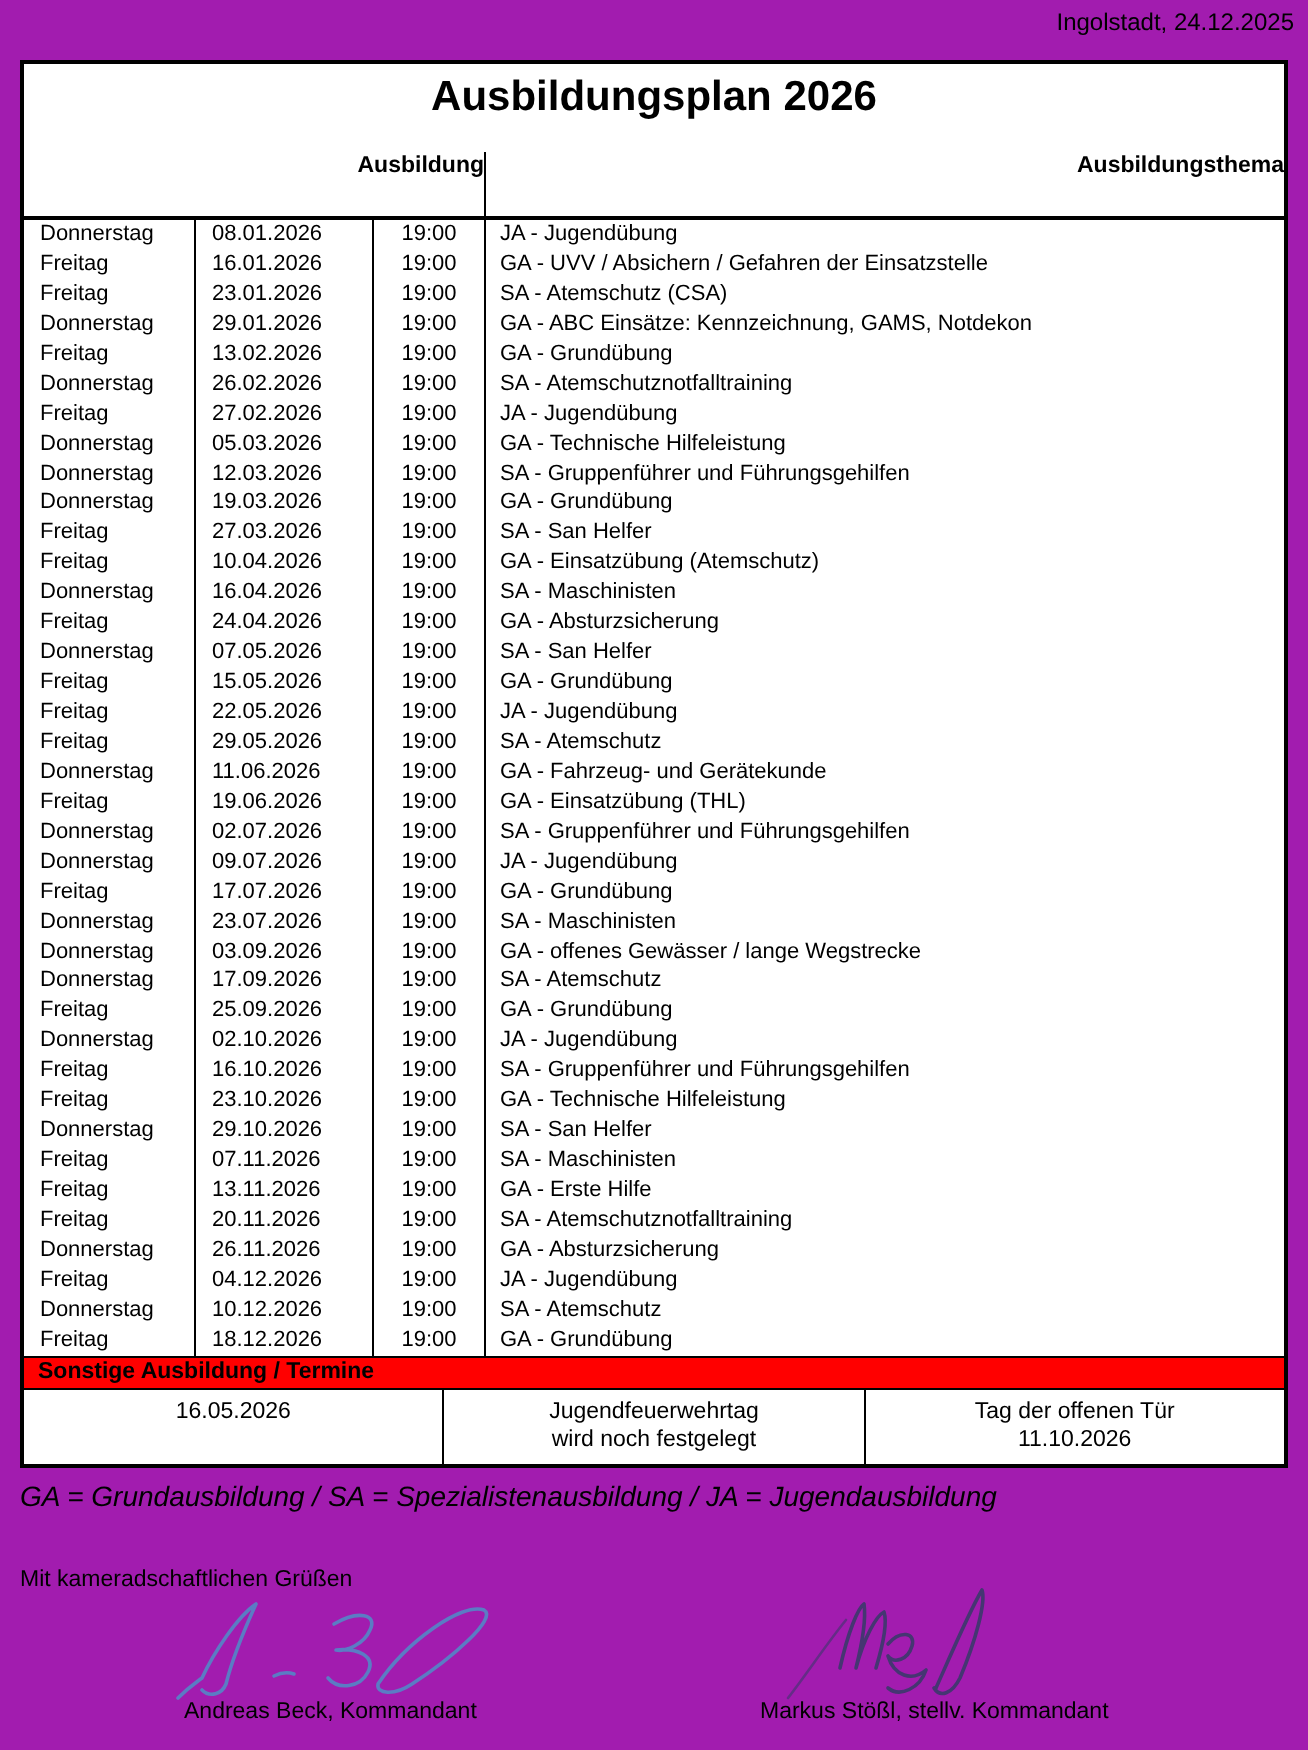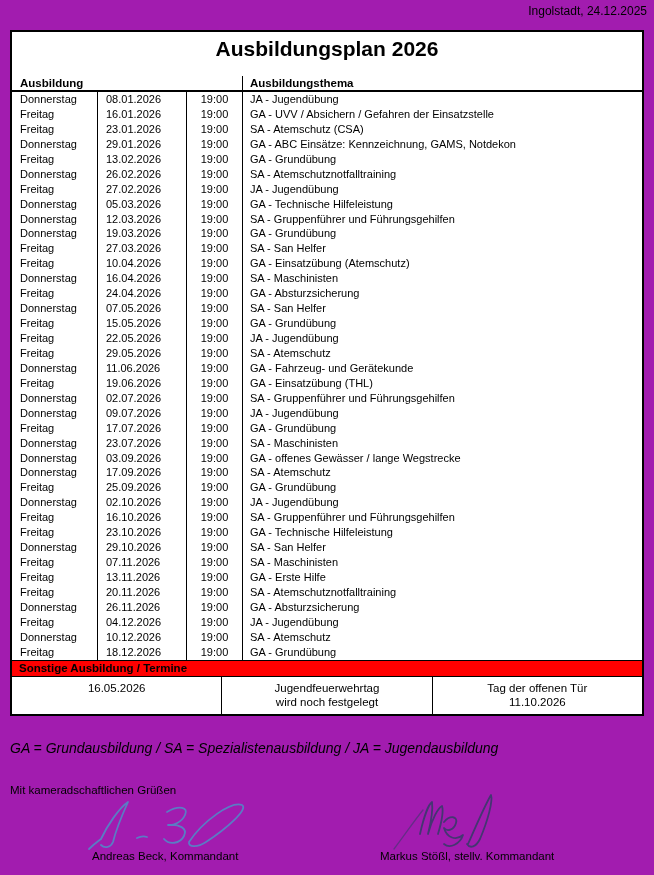--- a/index.html
+++ b/index.html
@@ -16,23 +16,23 @@
   }
   .title-block { text-align:center; padding:5px 0 2px 0; height:37px; }
   .title { font-size:21px; font-weight:bold; line-height:23px; }
   .subtitle { font-size:13px; font-weight:bold; line-height:15px; }
   .band {
     background:var(--band-bg,#ff0000);
     border-top:1px solid #000; border-bottom:1px solid #000;
     font-weight:bold; font-size:11.5px; line-height:15px; height:15px;
     padding-left:7px; box-sizing:content-box;
   }
-  .head-row { display:flex; font-weight:bold; font-size:11.5px; border-bottom:2px solid #000; }
+  .head-row { display:flex; font-weight:bold; font-size:11.5px; border-bottom:2px solid #000;text-align:right; }
   .head-left  { width:222px; padding:1px 0 1px 8px; border-right:1px solid #000; line-height:12px; }
-  .head-right { flex:1; padding:1px 0 1px 7px; line-height:12px; }
+  .head-right { flex:1; padding:1px 0 19px 7px; line-height:12px; }
   .rows { font-size:11px; }
   .row { display:flex; height:14.95px; line-height:14.95px; }
   .c1 { width:77px; padding-left:8px; border-right:1px solid #000; overflow:hidden; }
   .c2 { width:80px; padding-left:8px; border-right:1px solid #000; overflow:hidden; }
   .c3 { width:55px; text-align:center; border-right:1px solid #000; overflow:hidden; }
   .c4 { flex:1; padding-left:7px; overflow:hidden; white-space:nowrap; }
   .events { display:flex; font-size:11.5px; text-align:center; }
   .event { flex:1; padding:4px 0 4px 0; border-right:1px solid #000; line-height:14.5px; }
   .event:last-child { border-right:none; }
   .legend {

